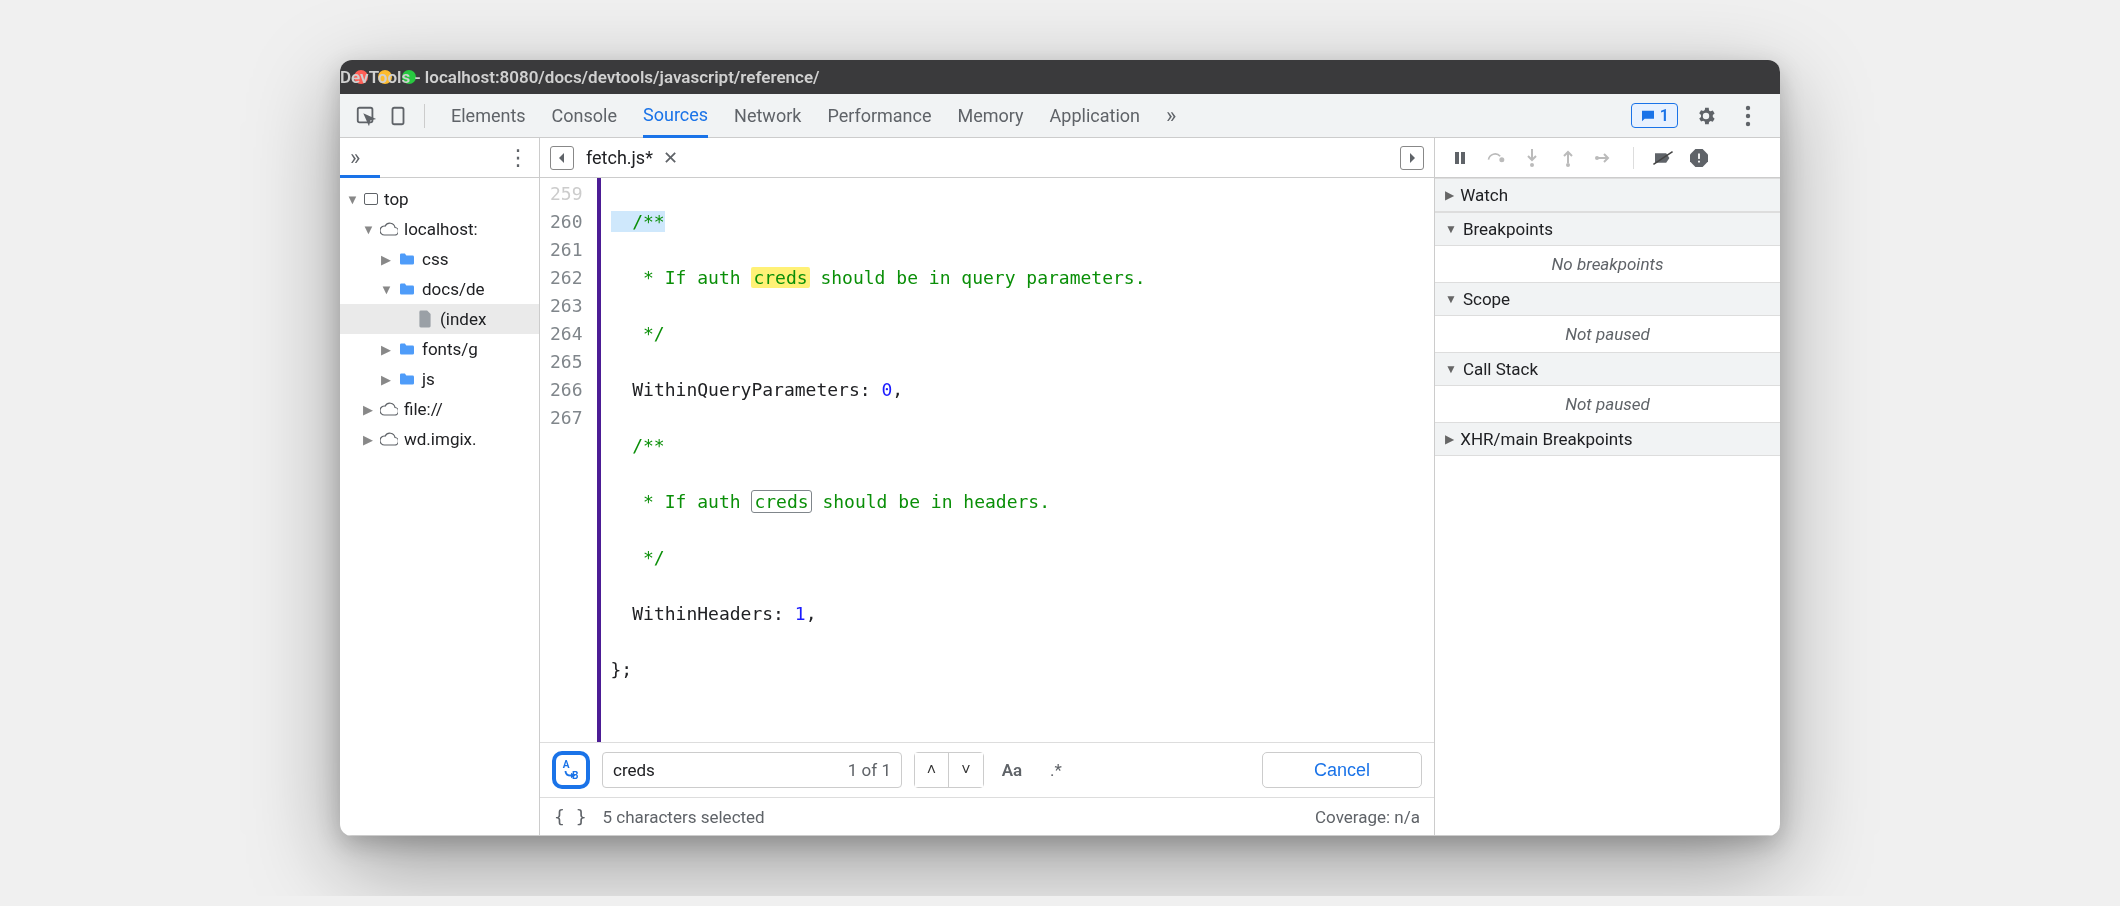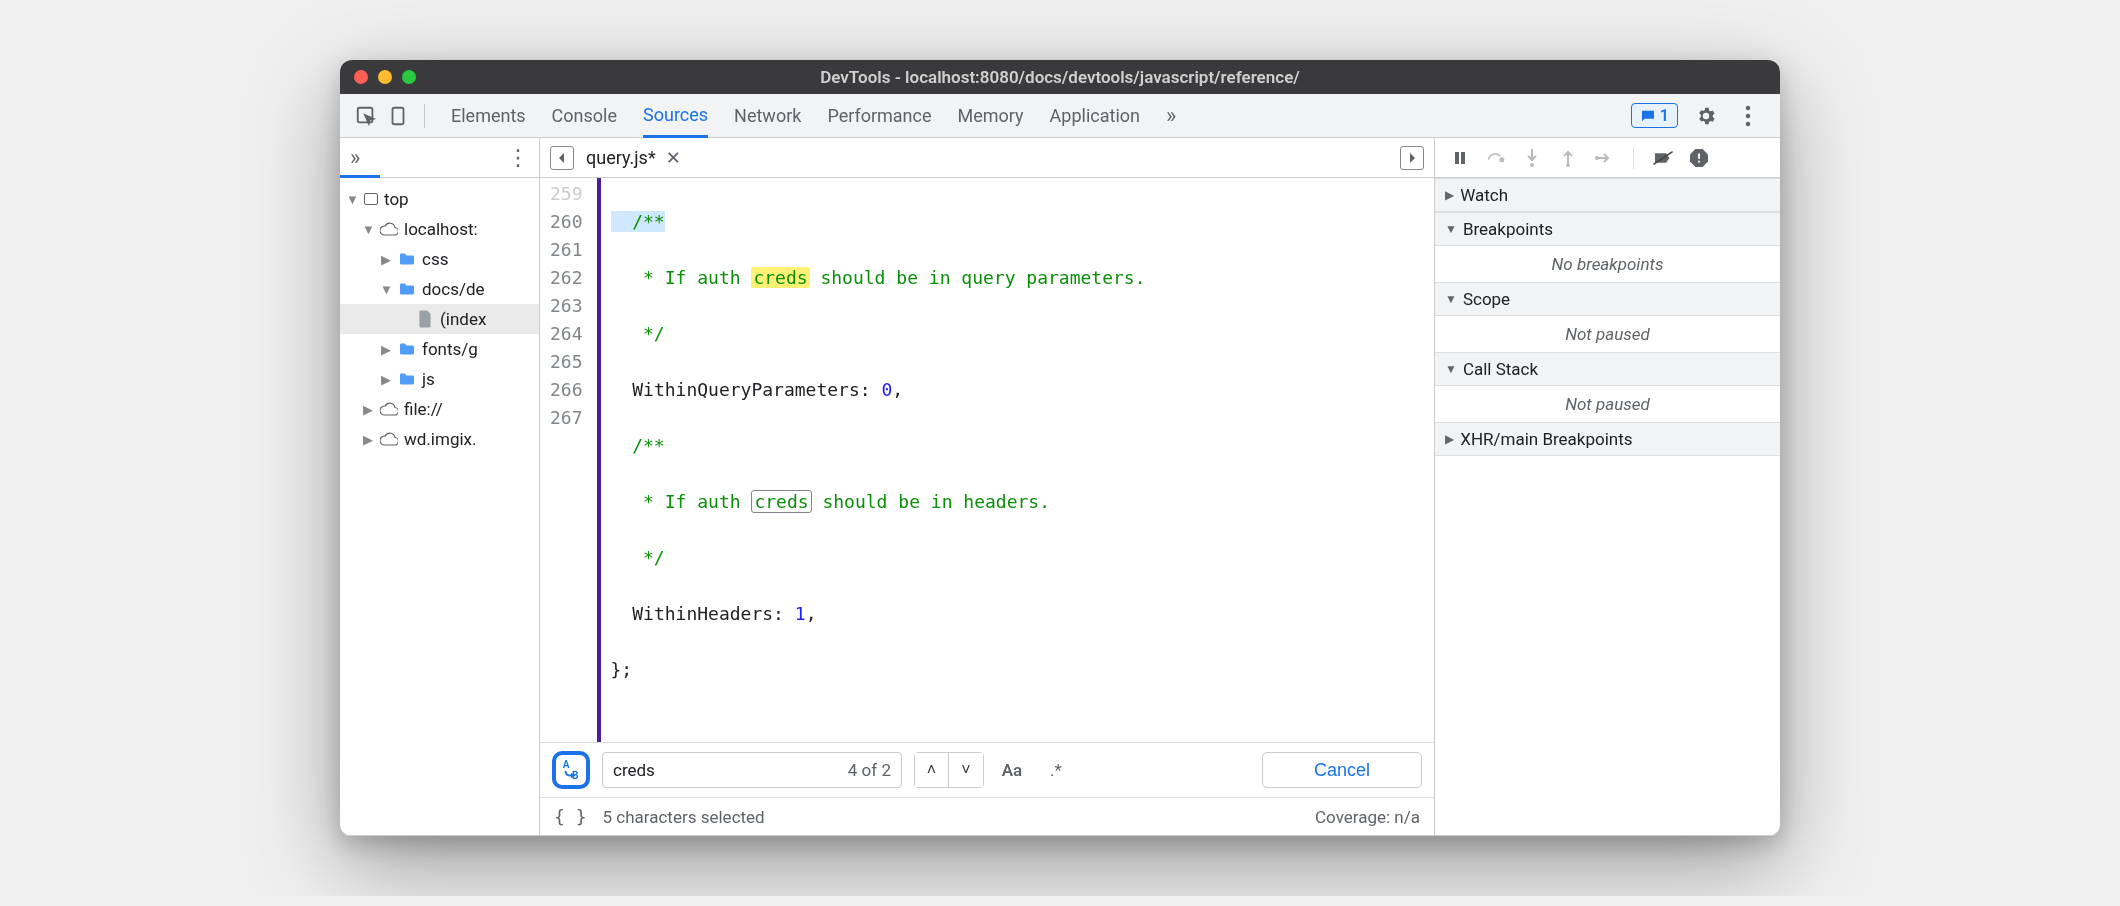--- a/index.html
+++ b/index.html
@@ -29,21 +29,21 @@
     font-size: 16px;
     position: relative;
   }
   .traffic-lights { display: flex; gap: 10px; }
   .tl { width: 14px; height: 14px; border-radius: 50%; }
   .tl.red { background: #ff5f57; }
   .tl.yellow { background: #febc2e; }
   .tl.green { background: #28c840; }
   .titlebar-title {
     position: absolute; left: 0; right: 0;
-    text-align: center; font-weight: 600; font-size: 17px;
+    text-align: left; font-weight: 600; font-size: 17px;
     pointer-events: none;
   }
   
   .top-tabs {
     height: 44px;
     border-bottom: 1px solid #ccc;
     display: flex;
     align-items: center;
     padding: 16px 12px;
     background: #f1f3f4;
@@ -301,21 +301,21 @@
     </div>
 
     <div class="col-mid">
       <div class="editor-tabs">
         <div class="ed-nav">
           <svg width="12" height="12" viewBox="0 0 12 12" fill="#5f6368">
               <path d="M8 1 3 6l5 5z"></path>
             </svg>
         </div>
         <div class="ed-tab">
-          <span>query.js*</span>
+          <span>fetch.js*</span>
           <span class="ed-close">✕</span>
         </div>
         <div class="ed-nav ed-run">
           <svg width="12" height="12" viewBox="0 0 12 12" fill="#5f6368">
               <path d="M4 1 9 6l-5 5z"></path>
             </svg>
         </div>
       </div>
 
       <div class="code-area">
@@ -348,21 +348,21 @@
           <div class="fr-toggle">
             <svg width="22" height="22" viewBox="0 0 24 24" fill="none">
                 <text x="3" y="10" font-size="11" font-weight="700" fill="#1a73e8">A</text>
                 <path d="M6 13 q0 5 6 5" stroke="#1a73e8" stroke-width="2" fill="none"></path>
                 <polygon points="12,15 12,21 17,18" fill="#1a73e8"></polygon>
                 <text x="13" y="22" font-size="11" font-weight="700" fill="#1a73e8">B</text>
               </svg>
           </div>
           <div class="fr-input fr-find">
             <span>creds</span>
-            <span class="fr-count">4 of 2</span>
+            <span class="fr-count">1 of 1</span>
           </div>
           <div class="fr-nav">
             <button>˄</button>
             <button>˅</button>
           </div>
           <span class="fr-mode" style="font-weight:600">Aa</span>
           <span class="fr-mode">.*</span>
           <button class="fr-btn cancel">Cancel</button>
         </div>
       </div>

